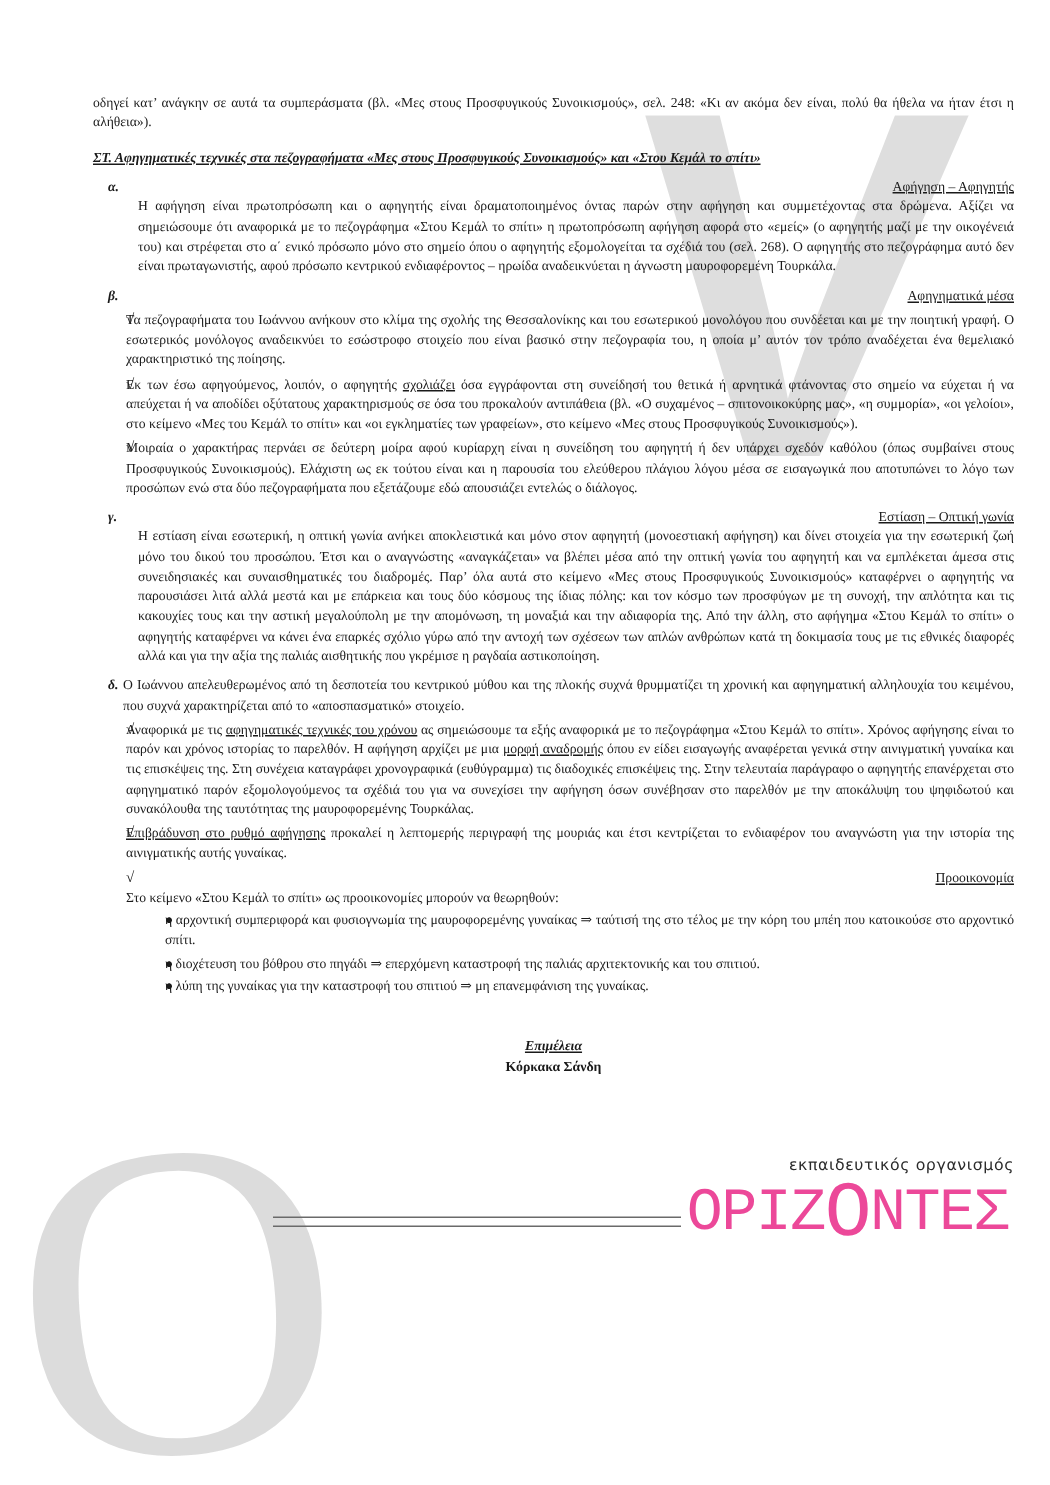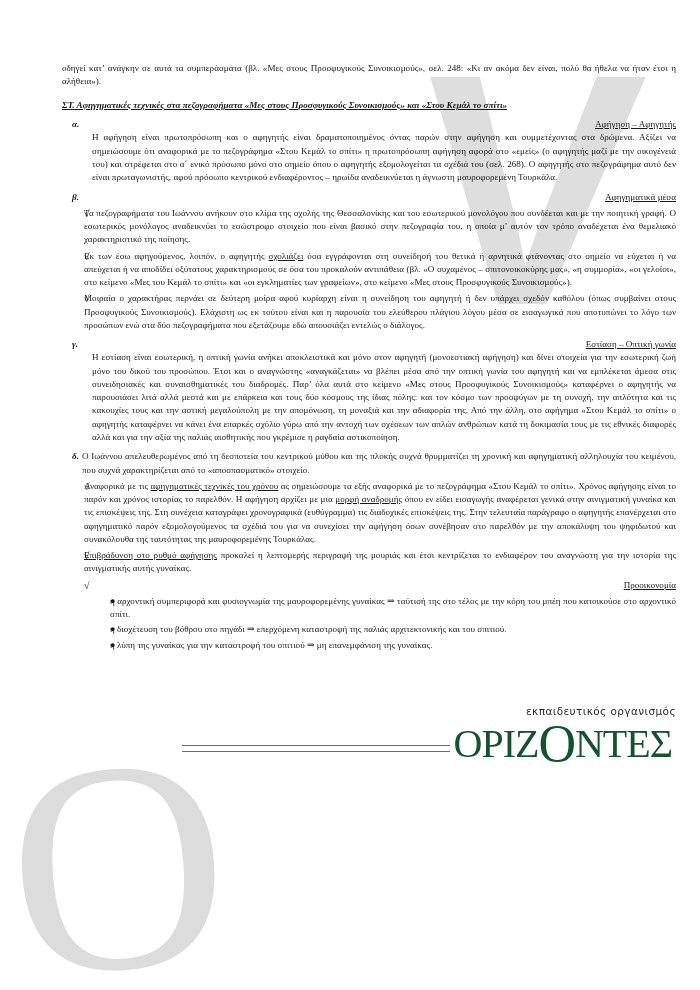--- a/index.html
+++ b/index.html
@@ -171,25 +171,25 @@
     left: 120px;
     right: 120px;
     top: 24px;
     height: 5px;
     border-top: 1.4px solid #6a6a6a;
     border-bottom: 1.4px solid #6a6a6a;
   }
   .logo-word {
     position: relative;
     display: inline-block;
-    font-family: Liberation Serif, serif;
+    font-family: Liberation Mono, monospace;
     font-size: 40px;
     line-height: 46px;
     letter-spacing: -1px;
-    color: #14532d;
+    color: #ec4899;
     background: #fff;
     padding: 0 4px;
   }
   .logo-word .big {
     font-size: 52px;
     line-height: 46px;
     vertical-align: -4px;
   }
 </style>
 </head>
@@ -259,39 +259,44 @@
         <div class="ctext">Αναφορικά με τις <u>αφηγηματικές τεχνικές του χρόνου</u> ας σημειώσουμε τα εξής αναφορικά με το πεζογράφημα «Στου Κεμάλ το σπίτι». Χρόνος αφήγησης είναι το παρόν και χρόνος ιστορίας το παρελθόν. Η αφήγηση αρχίζει με μια <u>μορφή αναδρομής</u> όπου εν είδει εισαγωγής αναφέρεται γενικά στην αινιγματική γυναίκα και τις επισκέψεις της. Στη συνέχεια καταγράφει χρονογραφικά (ευθύγραμμα) τις διαδοχικές επισκέψεις της. Στην τελευταία παράγραφο ο αφηγητής επανέρχεται στο αφηγηματικό παρόν εξομολογούμενος τα σχέδιά του για να συνεχίσει την αφήγηση όσων συνέβησαν στο παρελθόν με την αποκάλυψη του ψηφιδωτού και συνακόλουθα της ταυτότητας της μαυροφορεμένης Τουρκάλας.</div>
       </div>
       <div class="check-item">
         <div class="tick">√</div>
         <div class="ctext"><u>Επιβράδυνση στο ρυθμό αφήγησης</u> προκαλεί η λεπτομερής περιγραφή της μουριάς και έτσι κεντρίζεται το ενδιαφέρον του αναγνώστη για την ιστορία της αινιγματικής αυτής γυναίκας.</div>
       </div>
       <div class="check-item">
         <div class="tick">√</div>
         <div class="ctext">
           <div class="sub-title">Προοικονομία</div>
+          <div>Στο κείμενο «Στου Κεμάλ το σπίτι» ως προοικονομίες μπορούν να θεωρηθούν:</div>
         </div>
       </div>
     </div>
 
     <div class="dots">
       <div class="dot-item">
         <div class="dot">●</div>
         <div class="dtext">η αρχοντική συμπεριφορά και φυσιογνωμία της μαυροφορεμένης γυναίκας ⇒ ταύτισή της στο τέλος με την κόρη του μπέη που κατοικούσε στο αρχοντικό σπίτι.</div>
       </div>
       <div class="dot-item">
         <div class="dot">●</div>
         <div class="dtext">η διοχέτευση του βόθρου στο πηγάδι ⇒ επερχόμενη καταστροφή της παλιάς αρχιτεκτονικής και του σπιτιού.</div>
       </div>
       <div class="dot-item">
         <div class="dot">●</div>
         <div class="dtext">η λύπη της γυναίκας για την καταστροφή του σπιτιού ⇒ μη επανεμφάνιση της γυναίκας.</div>
       </div>
     </div>
 
+    <div class="signature">
+      <div class="role">Επιμέλεια</div>
+      <div class="name">Κόρκακα Σάνδη</div>
+    </div>
 
     <div class="footer-logo">
       <div class="logo-tagline">εκπαιδευτικός οργανισμός</div>
       <div class="logo-wordmark-wrap">
         <div class="logo-rules"></div>
         <span class="logo-word"><span>ΟΡΙΖ</span><span class="big">Ο</span><span>ΝΤΕΣ</span></span>
       </div>
     </div>
 
   </div>

